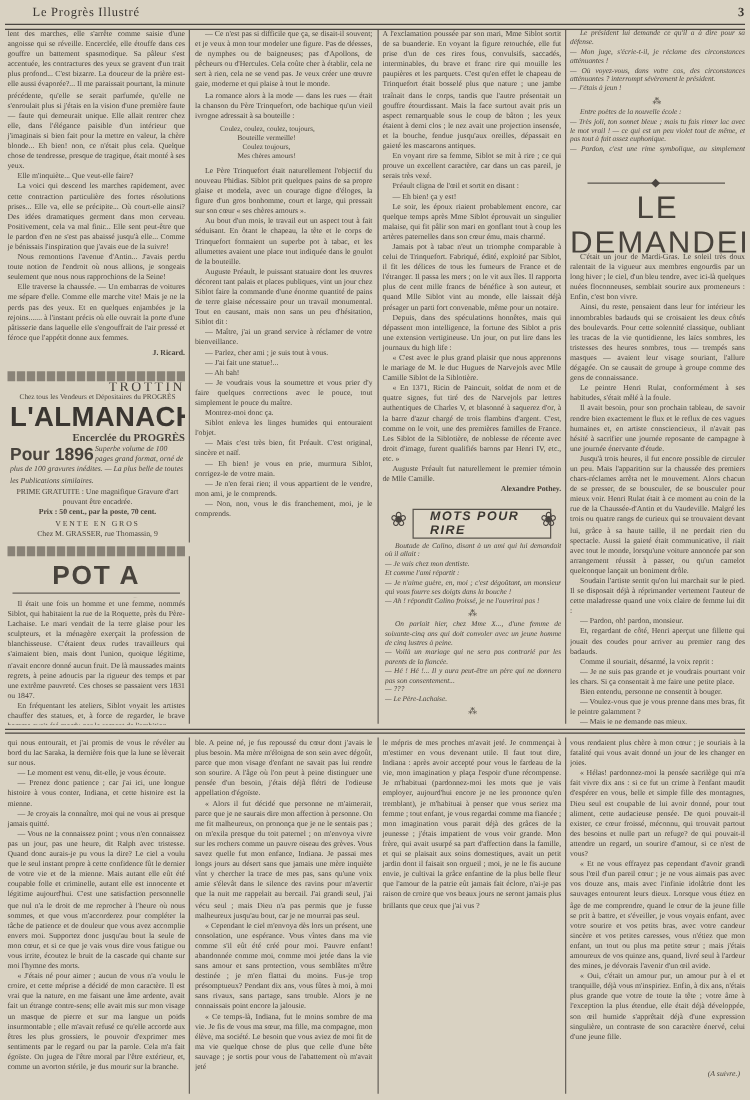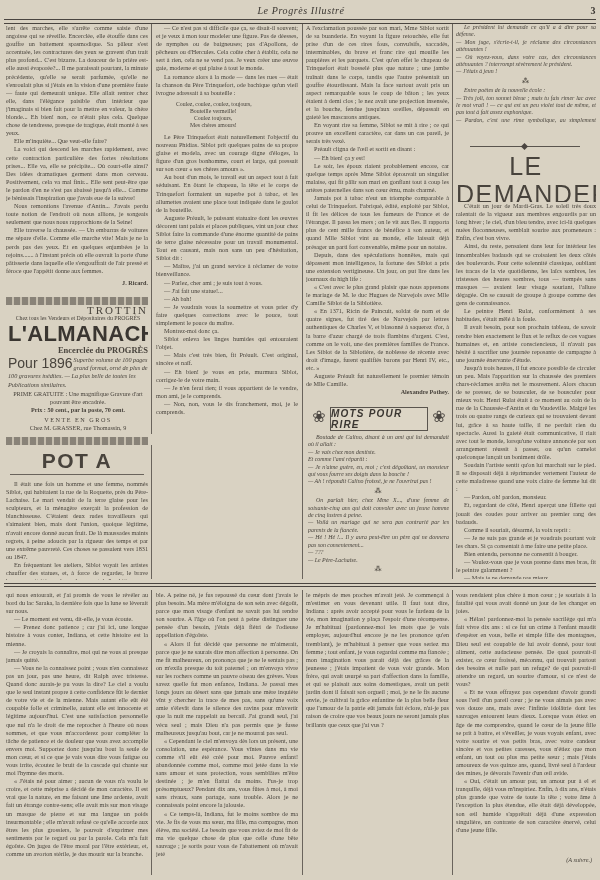--- a/index.html
+++ b/index.html
@@ -9,21 +9,21 @@
     font-family:"Liberation Serif", "DejaVu Serif", serif;
     color:#3a3631;
     position:relative;
   }
   .page { position:absolute; left:0; top:0; width:600px; height:880px; }
   .masthead {
     position:absolute; left:6px; top:2px; width:590px; height:16px;
     display:flex; justify-content:space-between; align-items:center;
     font-size:10px; letter-spacing:0.6px;
   }
-  .masthead .title { flex:1; text-align:center;font-style:italic; }
+  .masthead .title { flex:1; text-align:left; }
   .masthead .pageno { width:20px; text-align:right; font-weight:bold; }
   .rule-double {
     position:absolute; left:4px; width:592px; height:3px;
     border-top:1.5px solid #4a4540; border-bottom:0.8px solid #4a4540;
   }
   .col {
     position:absolute; font-size:6.2px; line-height:8.1px;
     text-align:justify; overflow:hidden; color:#48433c;
   }
   .col p { margin:0; text-indent:8px; }
@@ -49,21 +49,21 @@
     font-family:"Liberation Sans", sans-serif; font-weight:bold; font-style:italic;
     font-size:10px; letter-spacing:1.2px; background:#ddd6c6;
   }
   .mots-orn {
     position:absolute; top:403px; width:22px; height:28px;
     font-size:16px; text-align:center; line-height:28px; color:#4a4540;
   }
   .asterism { text-align:center; font-size:7px; letter-spacing:1px; text-indent:0 !important; margin:2px 0 !important; }
   .ornament-rule { position:absolute; height:0; border-top:1px solid #5a554e; }
   .ornament-dot { position:absolute; width:5px; height:5px; background:#4a4540; transform:rotate(45deg); }
-  .big1896 { font-family:"Liberation Sans",sans-serif; font-weight:normal; font-size:14px; float:left; margin-right:1px; line-height:14px;}
+  .big1896 { font-family:"Liberation Sans",sans-serif; font-weight:bold; font-size:14px; float:left; margin-right:1px; line-height:14px;}
   .sig { text-align:right; font-weight:bold; text-indent:0 !important; }
 </style>
 </head>
 <body>
 
 <div class="page">
 
   <div class="masthead">
     <span style="width:20px"></span>
     <span class="title">Le Progrès Illustré</span>
@@ -149,21 +149,21 @@
     <p>« C'est avec le plus grand plaisir que nous apprenons le mariage de M. le duc Hugues de Narvejols avec Mlle Camille Siblot de la Siblotière.</p>
     <p>« En 1371, Ricin de Paincuit, soldat de nom et de quatre signes, fut tiré des de Narvejols par lettres authentiques de Charles V, et blasonné à saquerez d'or, à la barre d'azur chargé de trois flambins d'argent. C'est, comme on le voit, une des premières familles de France. Les Siblot de la Siblotière, de noblesse de récente avec droit d'image, furent qualifiés barons par Henri IV, etc., etc. »</p>
     <p>Auguste Préault fut naturellement le premier témoin de Mlle Camille.</p>
 
   </div>
   <div class="col" style="left:306px; top:388px; width:143px; height:10px;">
     <p class="sig">Alexandre Pothey.</p>
   </div>
 
   <div class="mots-orn" style="left:308px;">❀</div>
-  <div class="mots-banner" style="left:330px; width:96px;">
+  <div class="mots-banner" style="left:330px; width:96px;padding-left:13px;">
     <span>MOTS POUR RIRE</span>
   </div>
   <div class="mots-orn" style="left:428px;">❀</div>
 
   <div class="col italic" style="left:308px; top:434px; width:141px; height:140px; font-size:5.9px; line-height:7.4px;">
     <p style="white-space:pre-line;">Boutade de Calino, disant à un ami qui lui demandait où il allait :
 — Je vais chez mon dentiste.
 Et comme l'ami répartit :
 — Je n'aime guère, en, moi ; c'est dégoûtant, un monsieur qui vous fourre ses doigts dans la bouche !
 — Ah ! répondit Calino froissé, je ne l'ouvrirai pas !</p>

